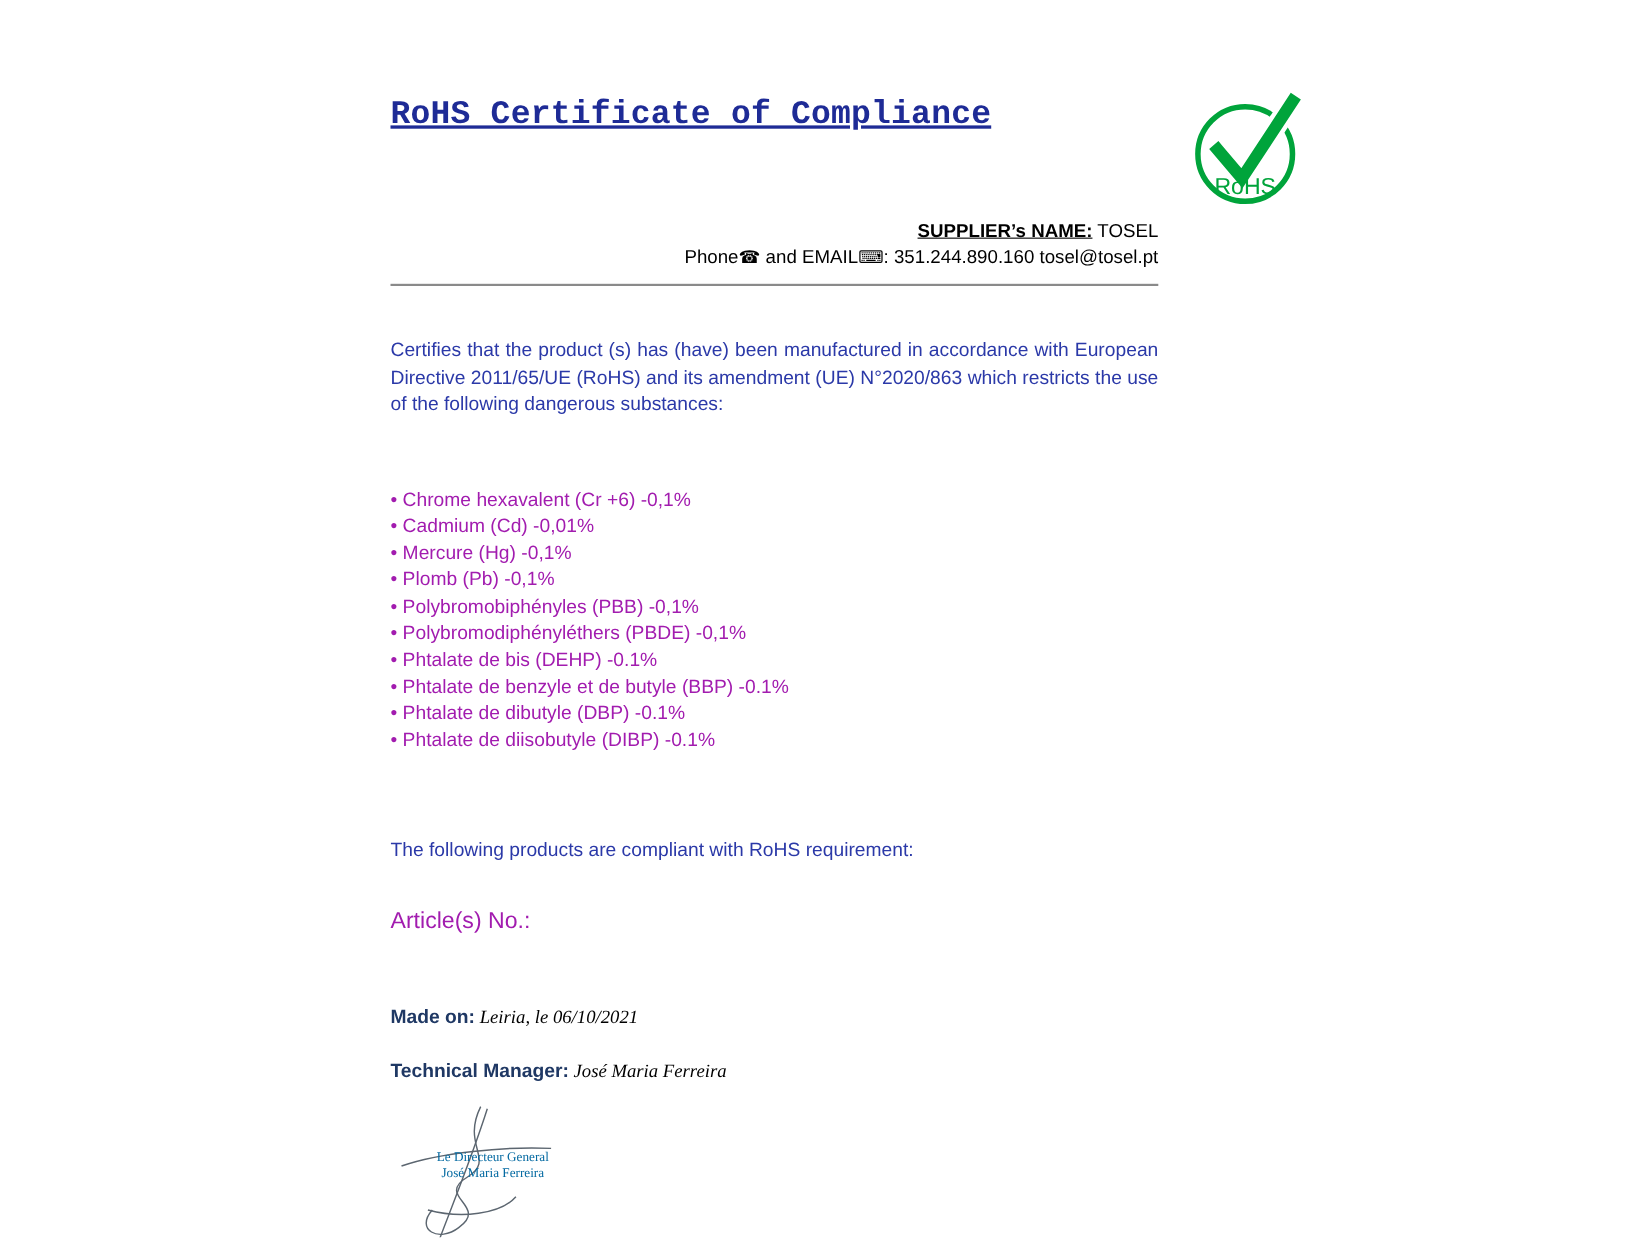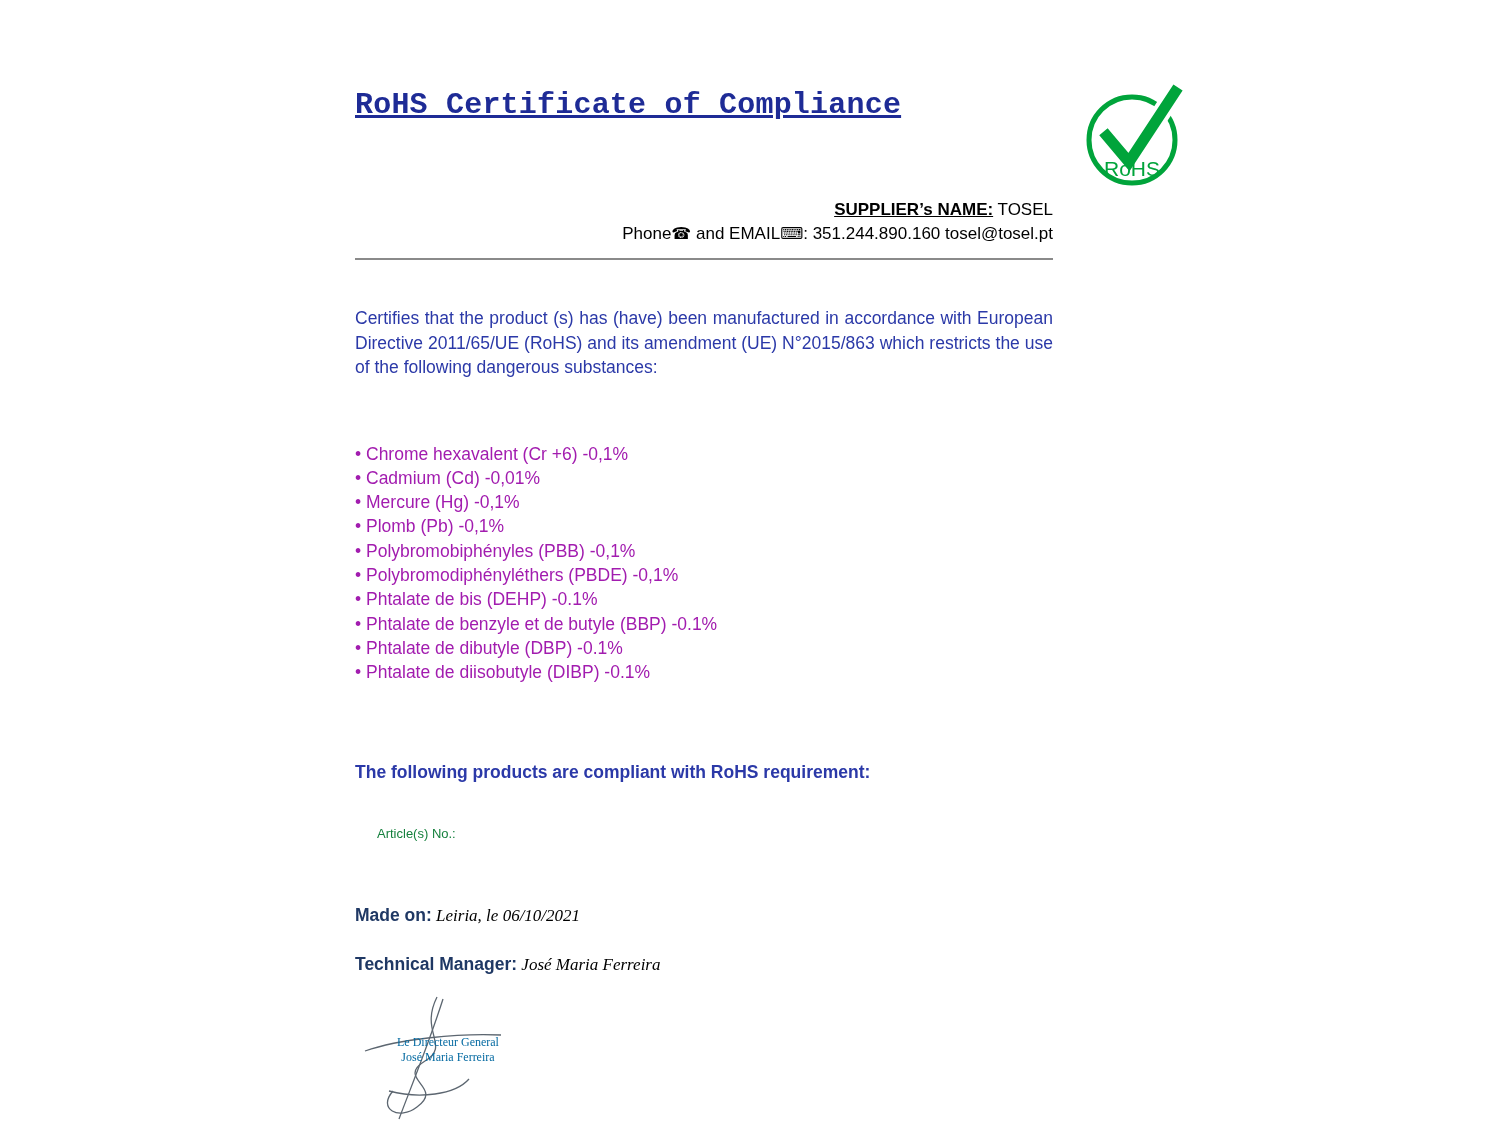--- a/index.html
+++ b/index.html
@@ -60,27 +60,25 @@
     line-height:24.3px;
     color:#a21caf;
     margin-bottom:76px;
   }
   ul.substances li::before{content:"\2022\00a0";}
   .blue-line{
     color:var(--body-blue);
     font-size:17.5px;
     line-height:24px;
     margin-bottom:42px;
-    font-weight:bold;
   }
   .articles{
-    font-size:13px;
-    color:#15803d;
+    font-size:21px;
+    color:#a21caf;
     margin-bottom:62px;
-    margin-left:22px;
   }
   .made-on,.tech-mgr{
     font-size:17.5px;
     line-height:24px;
   }
   .made-on{margin-bottom:24px;}
   .navy-label{font-weight:bold;color:var(--label-navy);}
   .italic-val{font-style:italic;color:#000000;font-family:"Liberation Serif","DejaVu Serif",serif;font-size:17px;}
   
   .rohs-logo{
@@ -141,21 +139,21 @@
     <p>
       <span class="b u">SUPPLIER’s NAME:</span><span> TOSEL</span>
     </p>
     <p>
       <span>Phone</span><span class="glyph">☎</span><span> and EMAIL</span><span class="glyph">⌨</span><span>: 351.244.890.160 tosel@tosel.pt</span>
     </p>
   </div>
 
   <hr class="rule">
 
-  <p class="blue-par">Certifies that the product (s) has (have) been manufactured in accordance with European Directive 2011/65/UE (RoHS) and its amendment (UE) N°2015/863 which restricts the use of the following dangerous substances:</p>
+  <p class="blue-par">Certifies that the product (s) has (have) been manufactured in accordance with European Directive 2011/65/UE (RoHS) and its amendment (UE) N°2020/863 which restricts the use of the following dangerous substances:</p>
 
   <ul class="substances">
     <li>Chrome hexavalent (Cr +6) -0,1%</li>
     <li>Cadmium (Cd) -0,01%</li>
     <li>Mercure (Hg) -0,1%</li>
     <li>Plomb (Pb) -0,1%</li>
     <li>Polybromobiphényles (PBB) -0,1%</li>
     <li>Polybromodiphényléthers (PBDE) -0,1%</li>
     <li>Phtalate de bis (DEHP) -0.1%</li>
     <li>Phtalate de benzyle et de butyle (BBP) -0.1%</li>

